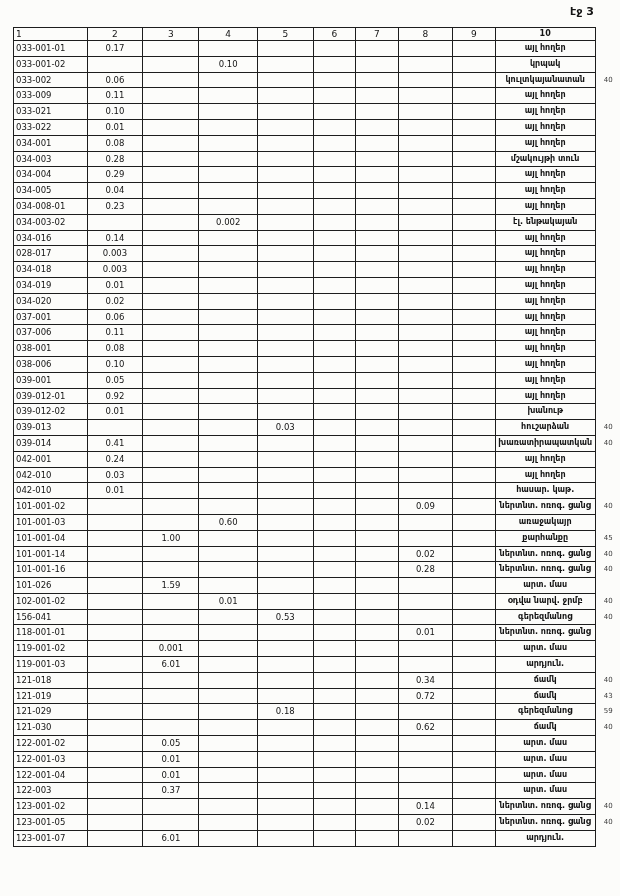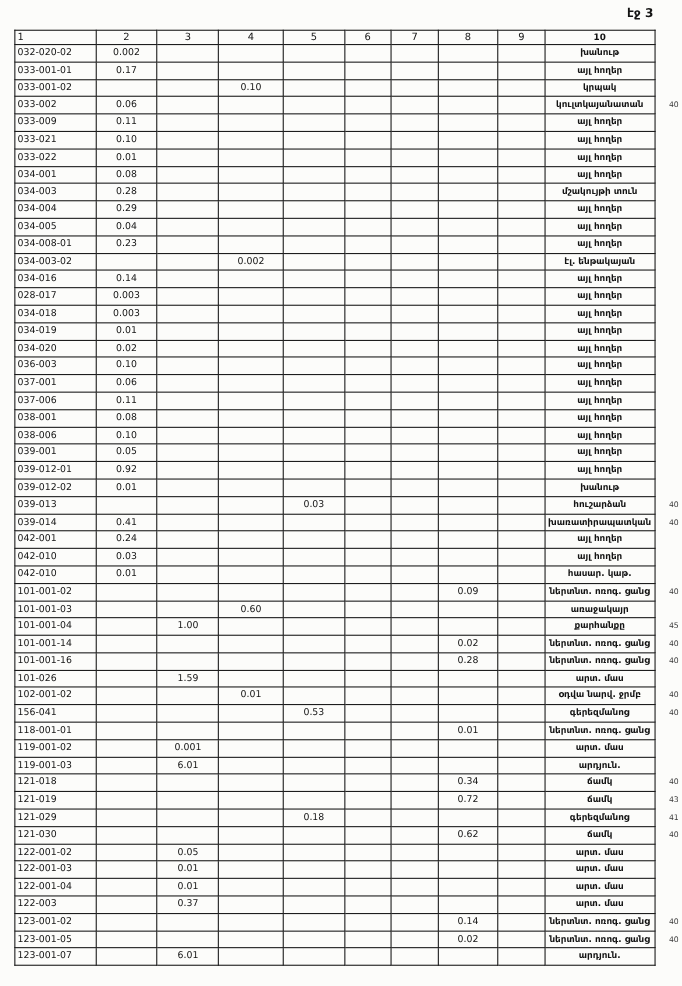--- a/index.html
+++ b/index.html
@@ -34,21 +34,21 @@
   .c4{width:56px;text-align:center;}
   .c5{width:53px;text-align:center;}
   .c6{width:40px;text-align:center;}
   .c7{width:40px;text-align:center;}
   .c8{width:52px;text-align:center;}
   .c9{width:40px;text-align:center;}
   .c10{width:95px;text-align:center;font-size:8px;font-weight:bold;}
   .note{
     border:none;width:18px;
     font-size:7px;color:#3a3a3a;
-    text-align:right;padding-left:4px;
+    text-align:center;padding-left:4px;
     background:transparent;
   }
 </style>
 </head>
 <body>
 
 <div class="page-label">էջ 3</div>
 
 <table>
   <thead>
@@ -61,33 +61,20 @@
         <th class="c6">6</th>
         <th class="c7">7</th>
         <th class="c8">8</th>
         <th class="c9">9</th>
         <th class="c10">10</th>
         <th class="note"></th>
       </tr>
   </thead>
   <tbody>
       <tr>
-        <td class="c1">032-020-02</td>
-        <td class="c2">0.002</td>
-        <td class="c3"></td>
-        <td class="c4"></td>
-        <td class="c5"></td>
-        <td class="c6"></td>
-        <td class="c7"></td>
-        <td class="c8"></td>
-        <td class="c9"></td>
-        <td class="c10">խանութ</td>
-        <td class="note"></td>
-      </tr>
-      <tr>
         <td class="c1">033-001-01</td>
         <td class="c2">0.17</td>
         <td class="c3"></td>
         <td class="c4"></td>
         <td class="c5"></td>
         <td class="c6"></td>
         <td class="c7"></td>
         <td class="c8"></td>
         <td class="c9"></td>
         <td class="c10">այլ հողեր</td>
@@ -295,33 +282,20 @@
         <td class="c4"></td>
         <td class="c5"></td>
         <td class="c6"></td>
         <td class="c7"></td>
         <td class="c8"></td>
         <td class="c9"></td>
         <td class="c10">այլ հողեր</td>
         <td class="note"></td>
       </tr>
       <tr>
-        <td class="c1">036-003</td>
-        <td class="c2">0.10</td>
-        <td class="c3"></td>
-        <td class="c4"></td>
-        <td class="c5"></td>
-        <td class="c6"></td>
-        <td class="c7"></td>
-        <td class="c8"></td>
-        <td class="c9"></td>
-        <td class="c10">այլ հողեր</td>
-        <td class="note"></td>
-      </tr>
-      <tr>
         <td class="c1">037-001</td>
         <td class="c2">0.06</td>
         <td class="c3"></td>
         <td class="c4"></td>
         <td class="c5"></td>
         <td class="c6"></td>
         <td class="c7"></td>
         <td class="c8"></td>
         <td class="c9"></td>
         <td class="c10">այլ հողեր</td>
@@ -643,21 +617,21 @@
         <td class="c1">121-029</td>
         <td class="c2"></td>
         <td class="c3"></td>
         <td class="c4"></td>
         <td class="c5">0.18</td>
         <td class="c6"></td>
         <td class="c7"></td>
         <td class="c8"></td>
         <td class="c9"></td>
         <td class="c10">գերեզմանոց</td>
-        <td class="note">41</td>
+        <td class="note">59</td>
       </tr>
       <tr>
         <td class="c1">121-030</td>
         <td class="c2"></td>
         <td class="c3"></td>
         <td class="c4"></td>
         <td class="c5"></td>
         <td class="c6"></td>
         <td class="c7"></td>
         <td class="c8">0.62</td>

